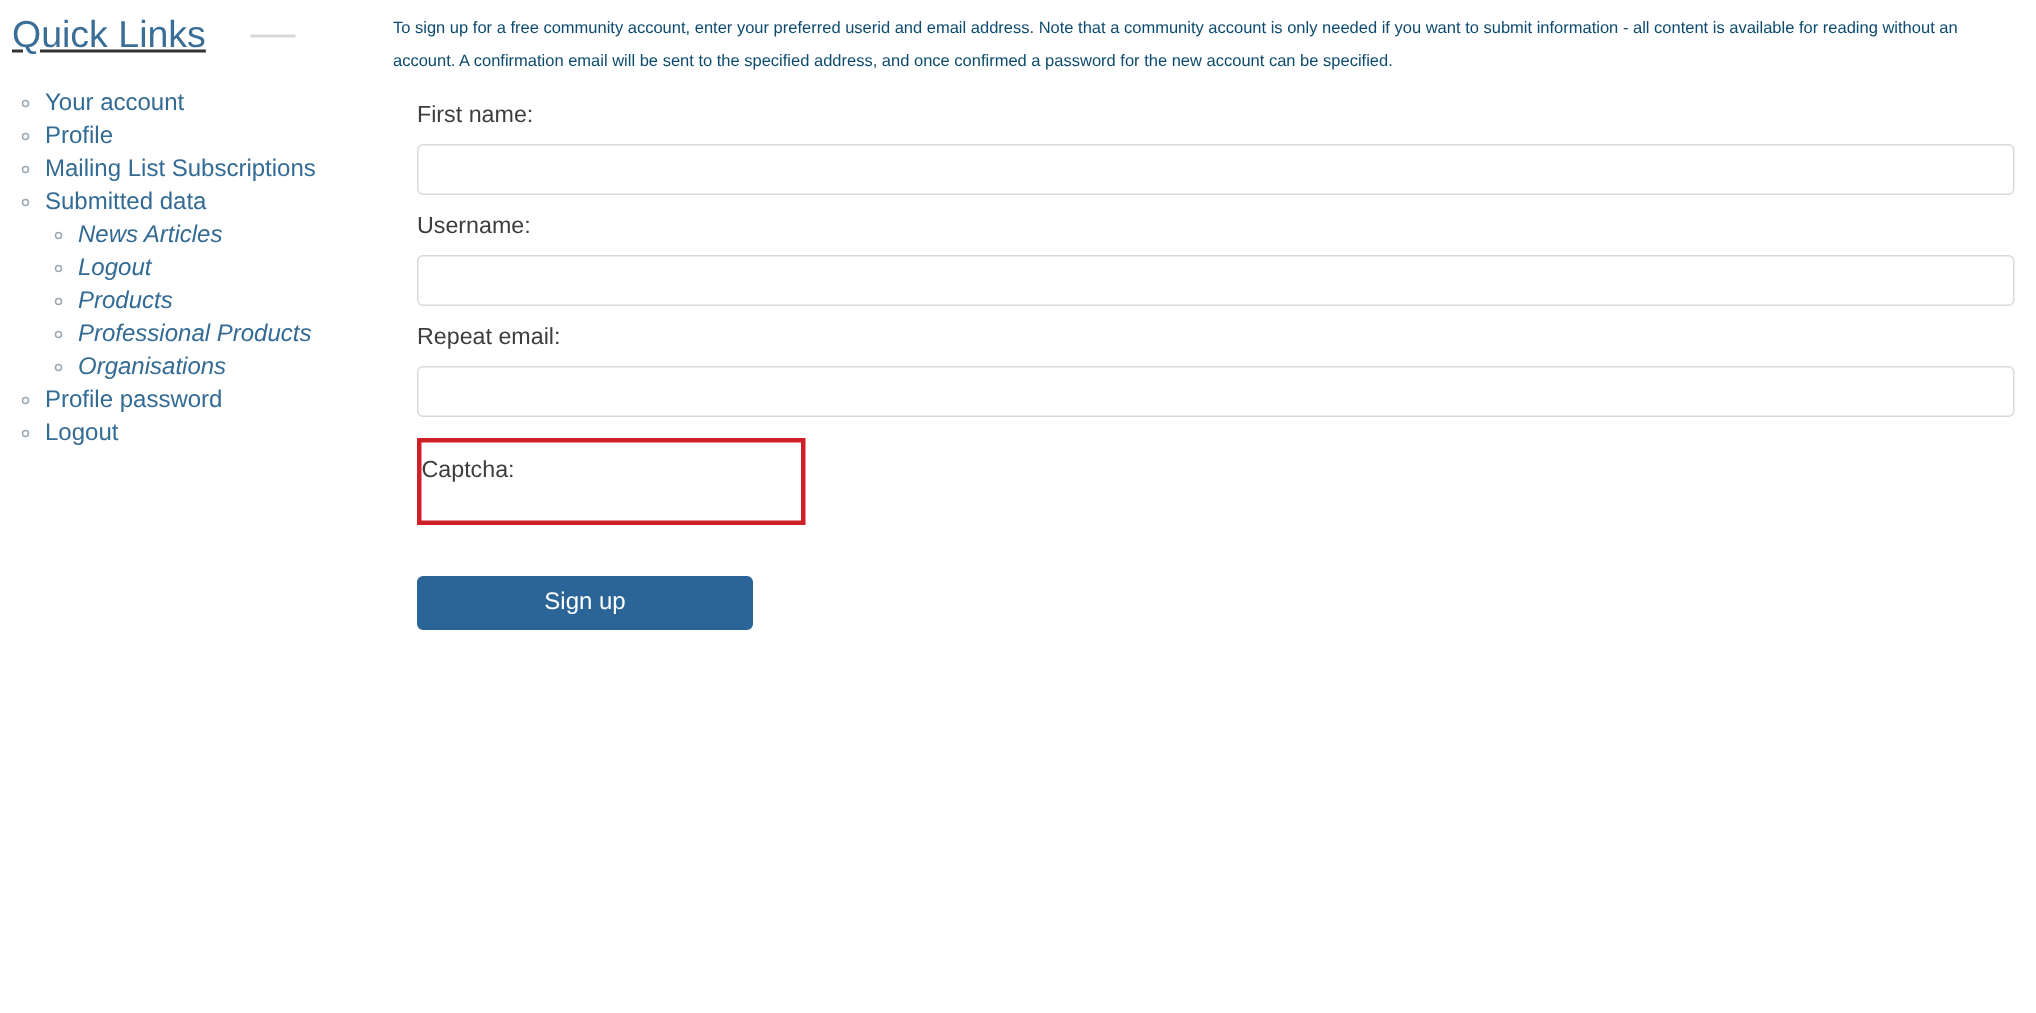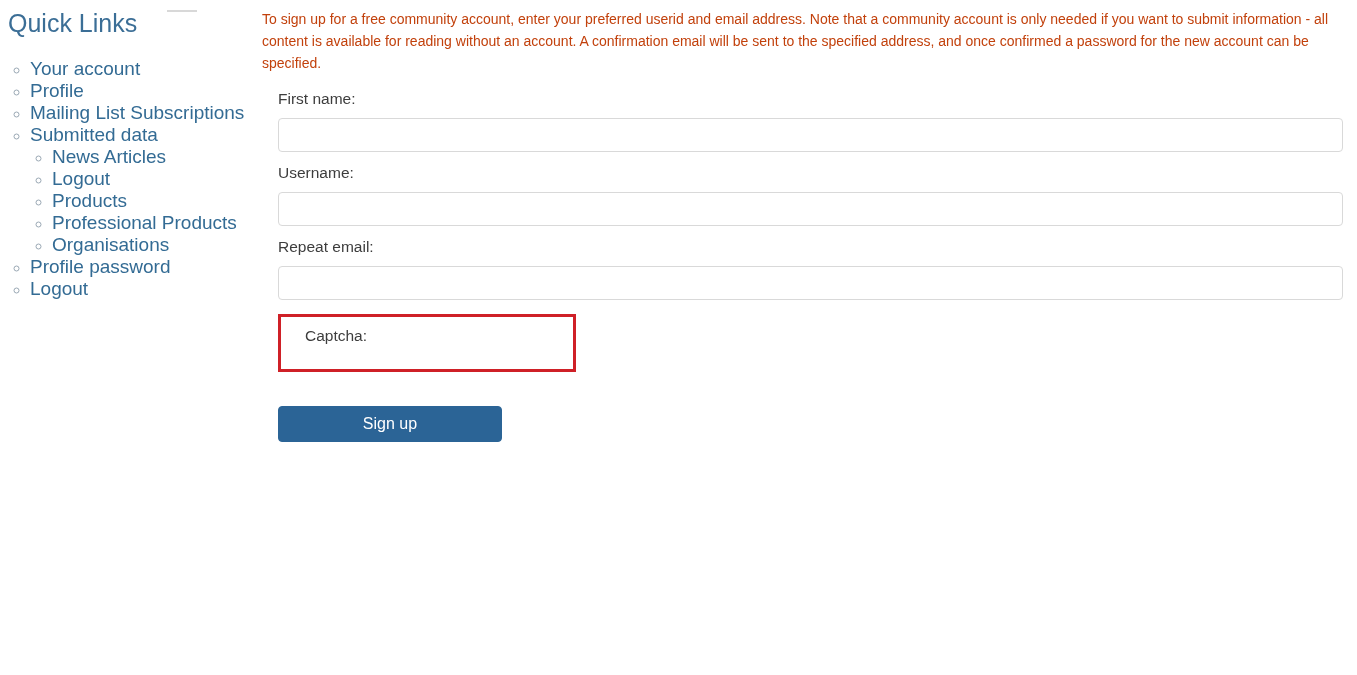--- a/index.html
+++ b/index.html
@@ -25,22 +25,24 @@
 
   
   .sidebar {
     width: 260px;
     flex: 0 0 260px;
     box-sizing: border-box;
     padding: 10px 0 0 8px;
   }
   .sidebar-head {
     display: flex;
+    align-items: center;
     gap: 30px;
     margin-bottom: 20px;
+    text-decoration: underline;
   }
   .sidebar-title {
     font-size: 25px;
     font-weight: 400;
     color: #3b6e96;
     letter-spacing: 0px;
     line-height: 1.1;
     white-space: nowrap;
   }
   .sidebar-rule {
@@ -51,53 +53,54 @@
   }
 
   ul.qlinks, ul.qsub {
     list-style-type: circle;
     margin: 0;
     padding: 0 0 0 22px;
   }
   ul.qsub {
     padding-left: 22px;
     margin-top: 0;
+    font-style: italic;
   }
   ul.qlinks > li, ul.qsub > li {
     margin: 0 0 0 0;
     padding: 0;
     color: #9aa8b4;
   }
   .qlink {
     display: inline-block;
     color: #336b94;
-    font-size: 19px;
+    font-size: 16px;
     line-height: 22px;
     text-decoration: none;
     cursor: pointer;
   }
 
   
   .main {
     flex: 1 1 auto;
     box-sizing: border-box;
     padding: 8px 17px 0 2px;
     min-width: 0;
   }
   .page-title {
     font-size: 30px;
     font-weight: 400;
     color: #336b94;
     margin: 0 0 18px 0;
     line-height: 1.2;
   }
   .intro {
-    font-size: 14px;
+    font-size: 11px;
     line-height: 22px;
-    color: #c2410c;
+    color: #0c4a6e;
     margin: 0 0 14px 0;
     max-width: 1072px;
   }
 
   .form {
     padding-left: 16px;
   }
   .field {
     margin-bottom: 10px;
   }
@@ -119,26 +122,26 @@
     font-family: "Liberation Sans", sans-serif;
     font-size: 15px;
     color: #333333;
     padding: 4px 10px;
     outline: none;
   }
 
   
   .captcha-field {
     box-sizing: border-box;
-    width: 298px;
+    width: 259px;
     height: 58px;
     border: 3px solid #cf2027;
     margin-top: 14px;
     margin-bottom: 14px;
-    padding: 8px 0 0 24px;
+    padding: 8px 0 0 0;
   }
   .captcha-field .field-label {
     margin-bottom: 0;
   }
   .captcha-slot {
     height: 0;
   }
 
   .signup-button {
     display: block;

